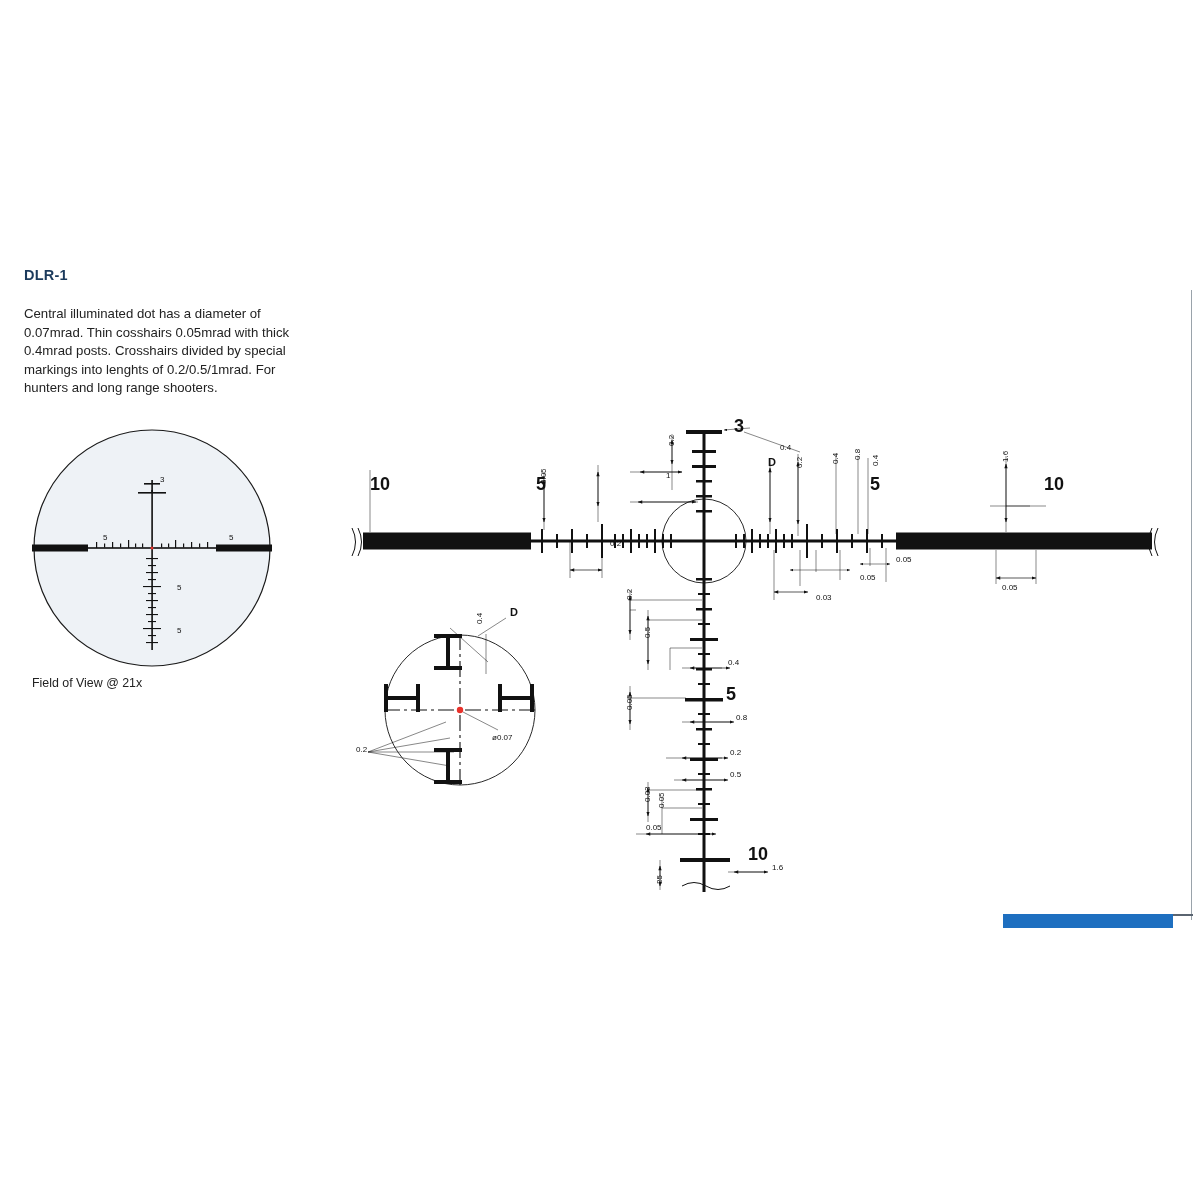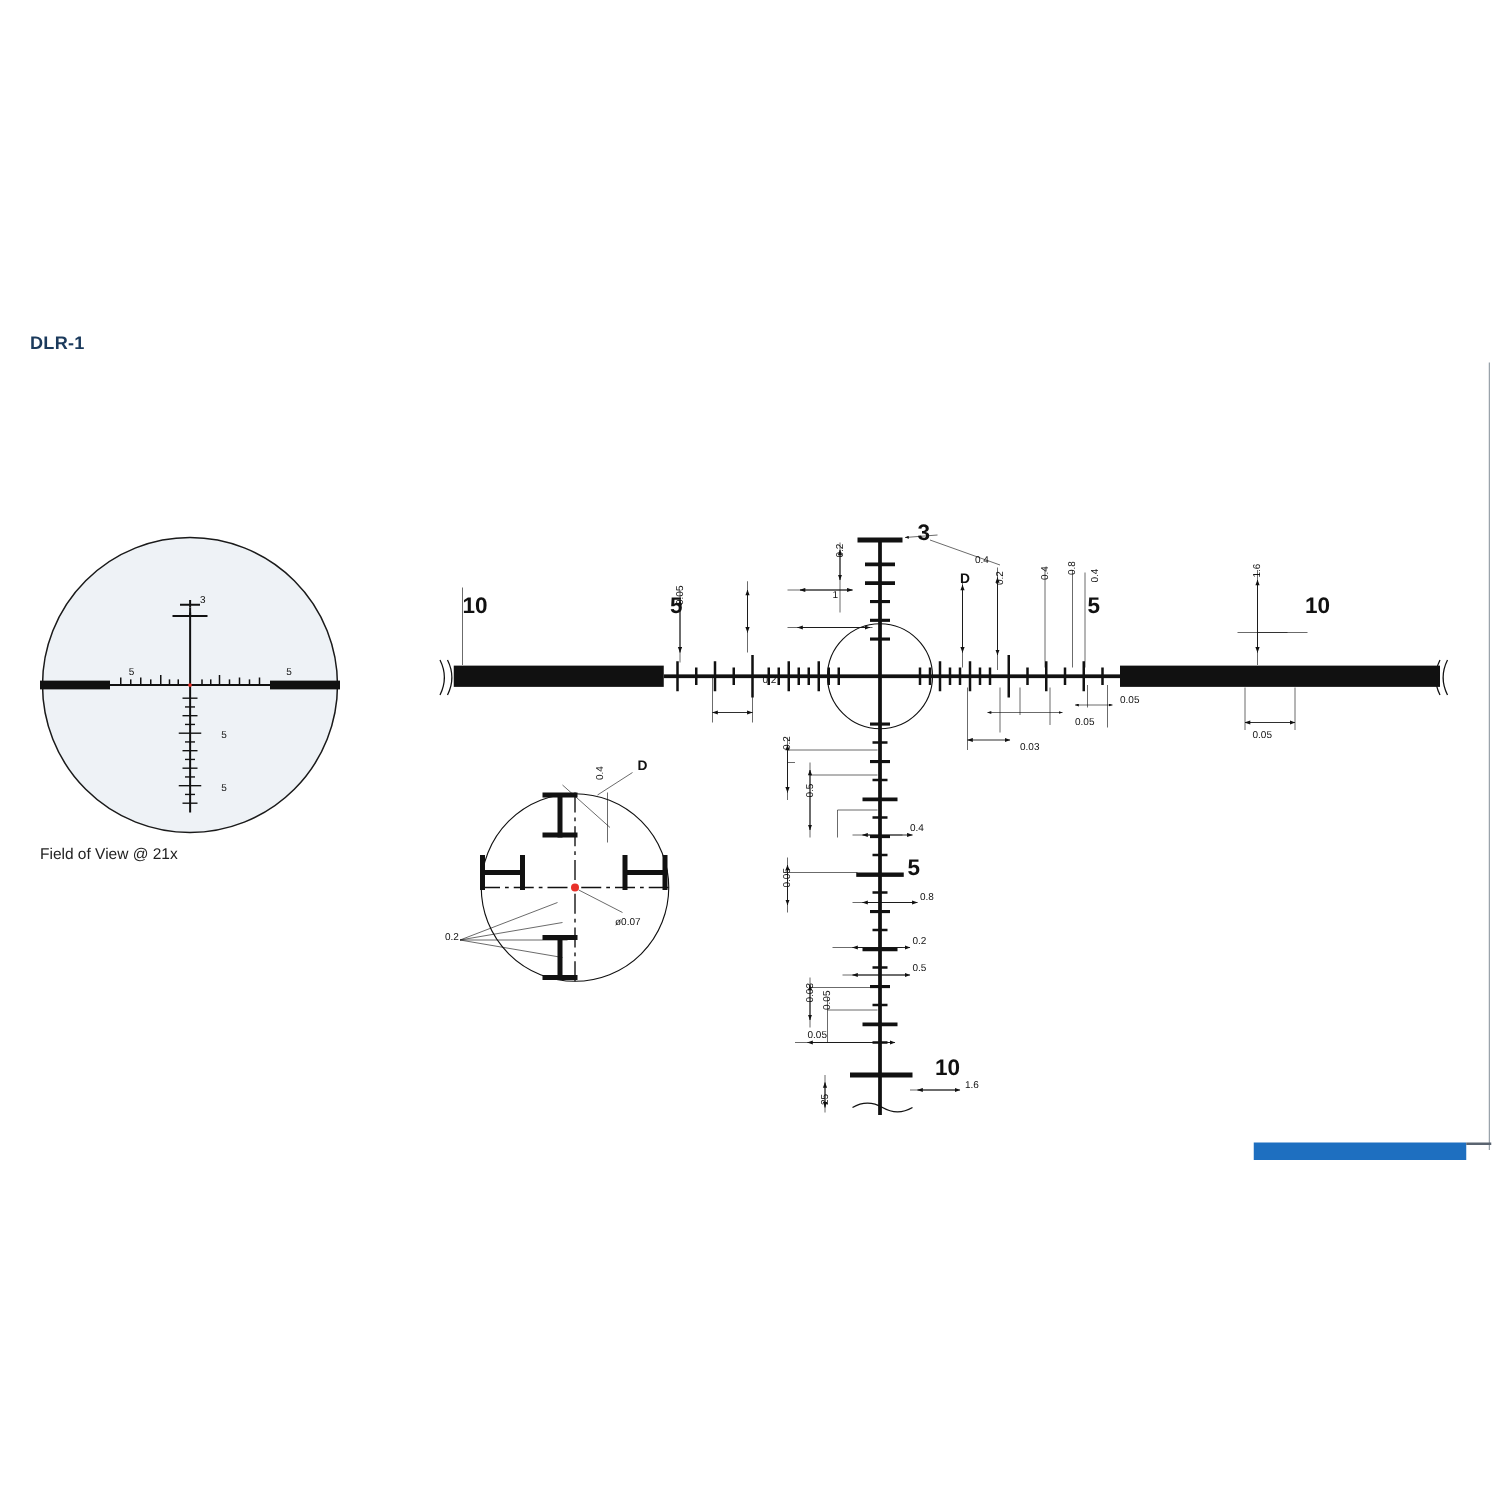--- a/index.html
+++ b/index.html
@@ -108,20 +108,21 @@
     font-family: "Liberation Sans", sans-serif;
     fill: #111111;
   }
 </style>
 </head>
 <body>
 
 <div class="page">
 
   <div class="title">DLR-1</div>
+  <div class="desc">Central illuminated dot has a diameter of 0.07mrad. Thin cosshairs 0.05mrad with thick 0.4mrad posts. Crosshairs divided by special markings into lenghts of 0.2/0.5/1mrad. For hunters and long range shooters.</div>
 
   <div class="fov-wrap">
     <svg width="240" height="240" viewBox="0 0 240 240">
       <circle cx="120" cy="120" r="118" fill="#eef2f6" stroke="#1a1a1a" stroke-width="1.2"></circle>
 
       <rect x="0" y="116.5" width="56" height="7" fill="#111"></rect>
       <rect x="184" y="116.5" width="56" height="7" fill="#111"></rect>
 
       <rect x="56" y="119.2" width="128" height="1.6" fill="#111"></rect>
 

